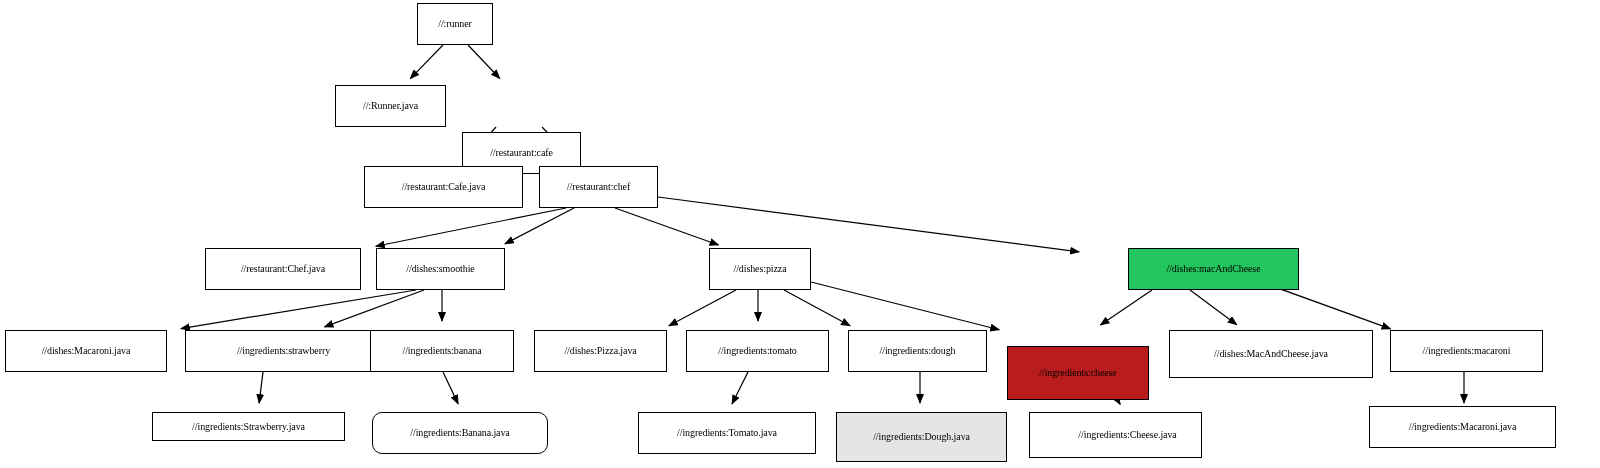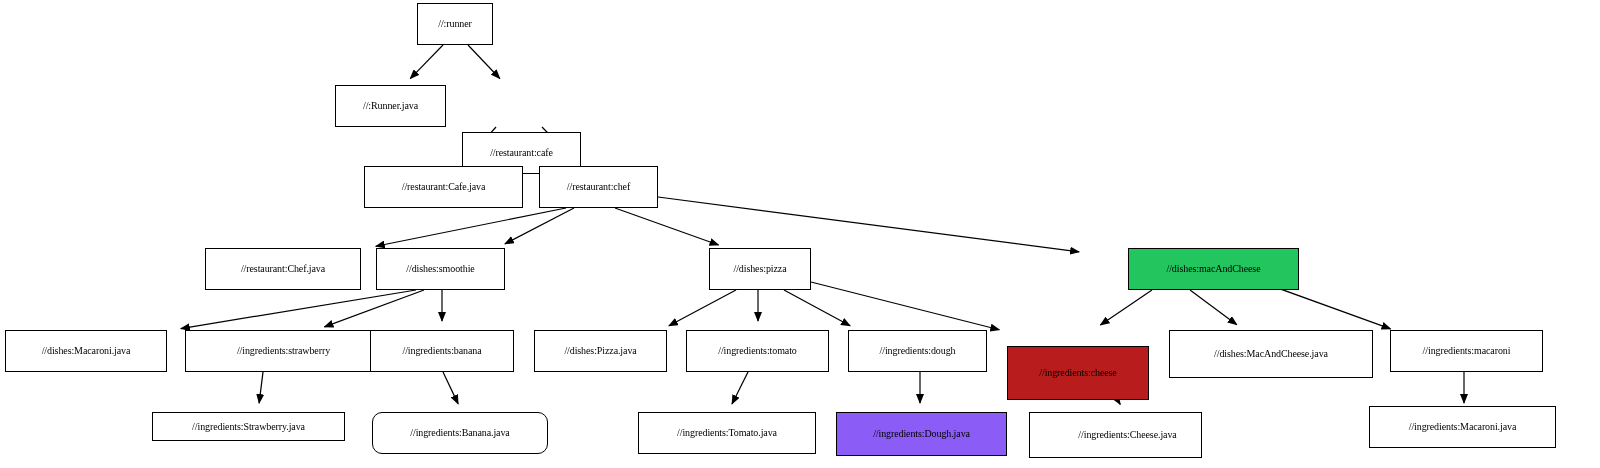--- a/index.html
+++ b/index.html
@@ -141,21 +141,21 @@
       </div>
       <div class="graph-node" style="left: 152px; top: 412px; width: 193px; height: 29px; background: rgb(255, 255, 255); border-color: rgb(0, 0, 0);">
         <span class="node-label">//ingredients:Strawberry.java</span>
       </div>
       <div class="graph-node" style="left: 372px; top: 412px; width: 176px; height: 42px; background: rgb(255, 255, 255); border-color: rgb(0, 0, 0); border-radius: 10px;">
         <span class="node-label">//ingredients:Banana.java</span>
       </div>
       <div class="graph-node" style="left: 638px; top: 412px; width: 178px; height: 42px; background: rgb(255, 255, 255); border-color: rgb(0, 0, 0);">
         <span class="node-label">//ingredients:Tomato.java</span>
       </div>
-      <div class="graph-node" style="left: 836px; top: 412px; width: 171px; height: 44px; background: #8b5cf6; border-color: rgb(0, 0, 0);">
+      <div class="graph-node" style="left: 836px; top: 412px; width: 171px; height: 50px; background: #e5e5e5; border-color: rgb(0, 0, 0);">
         <span class="node-label">//ingredients:Dough.java</span>
       </div>
       <div class="graph-node" style="left: 1029px; top: 412px; width: 173px; height: 46px; background: rgb(255, 255, 255); border-color: rgb(0, 0, 0); padding-left: 24px;">
         <span class="node-label">//ingredients:Cheese.java</span>
       </div>
       <div class="graph-node" style="left: 1369px; top: 400px; width: 187px; height: 42px; background: rgb(255, 255, 255); border-color: rgb(0, 0, 0); margin-top: 6px;">
         <span class="node-label">//ingredients:Macaroni.java</span>
       </div>
     </div>
 </div>

